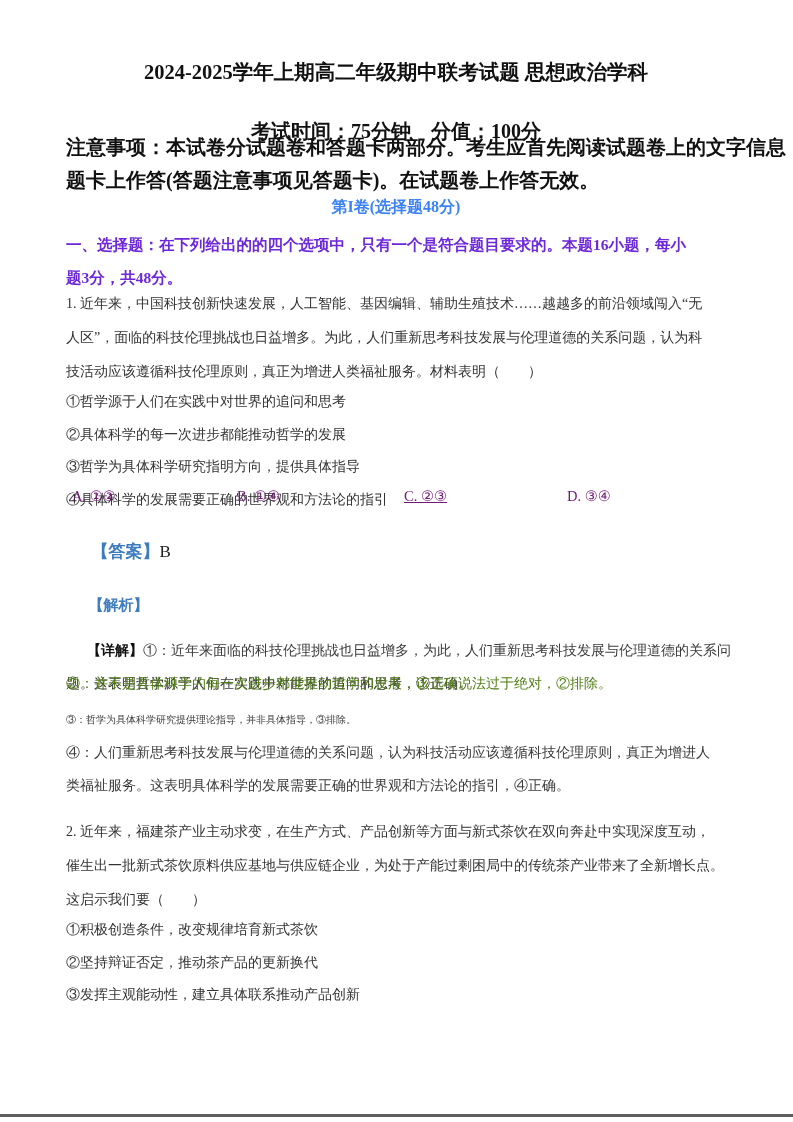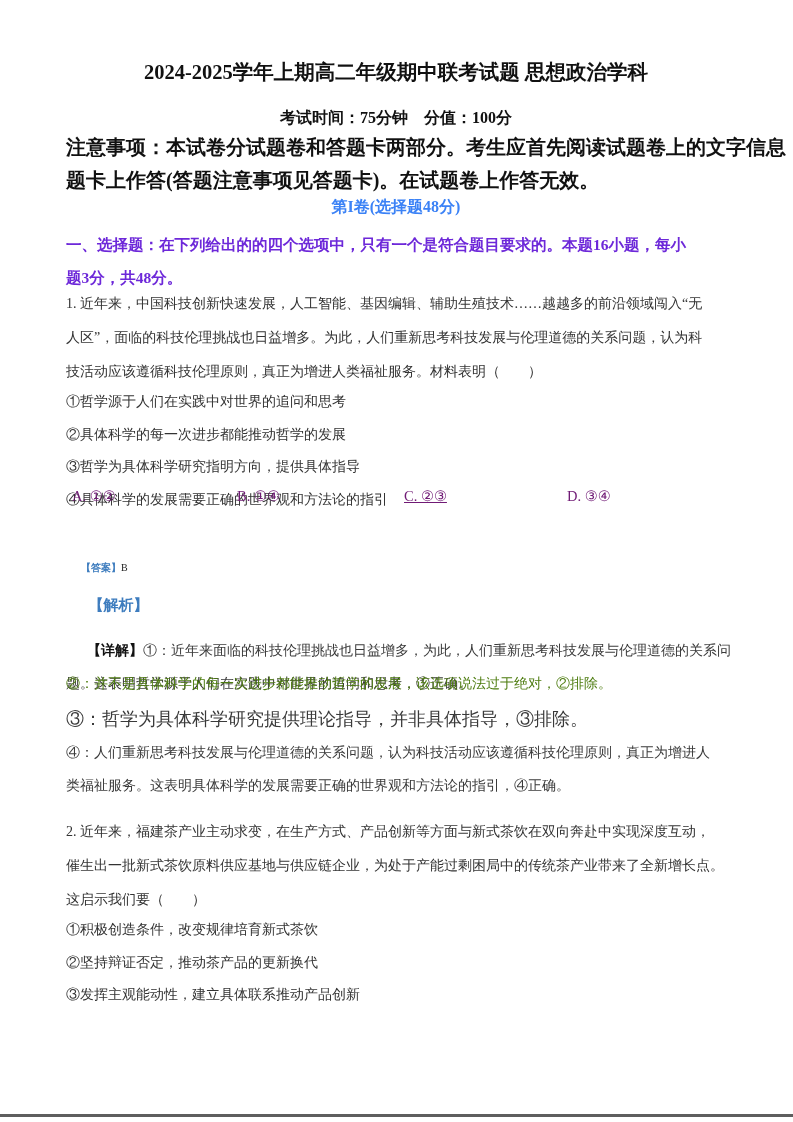--- a/index.html
+++ b/index.html
@@ -8,35 +8,35 @@
     width:793px;height:1122px;
     background:#ffffff;
     overflow:hidden;
     font-family:"Liberation Serif","DejaVu Serif",serif;
     color:#333333;
   }
   .content{position:absolute;left:66px;top:0;width:660px;height:1006px;}
   .blk{position:absolute;left:0;width:100%;white-space:pre;}
   .center{text-align:center;}
   .title{top:56px;font-size:20.5px;line-height:32px;font-weight:bold;color:#111111;}
-  .meta{top:106px;font-size:16px;line-height:24px;font-weight:bold;color:#111111;}
+  .meta{top:119px;font-size:20px;line-height:24px;font-weight:bold;color:#111111;}
   .notice{top:131px;font-size:20px;line-height:33px;font-weight:bold;color:#111111;}
   .heading{top:195px;font-size:16px;line-height:24px;font-weight:bold;color:#3b82f6;}
   .intro{top:228px;font-size:15.5px;line-height:33px;font-weight:bold;color:#6d28d9;}
   .q1stem{top:287px;font-size:14px;line-height:34px;color:#333333;}
   .q1opts{top:386px;font-size:14px;line-height:32.5px;color:#333333;}
   .choices{top:481px;font-size:14.5px;line-height:30px;color:#701a75;height:30px;}
   .choices span{position:absolute;top:0;}
   .ch-a{left:6px;}.ch-b{left:171px;}.ch-c{left:338px;text-decoration:underline;}.ch-d{left:501px;}
-  .answer{top:532px;font-size:10px;line-height:24px;color:#222222;}
+  .answer{top:516px;font-size:17px;line-height:24px;color:#222222;}
   .jiexi{top:569px;font-size:15px;line-height:24px;}
   .blue{color:#3d7cbe;font-weight:bold;}
   .detail1{top:601px;font-size:14px;line-height:33px;color:#3a3a3a;}
   .detail2{top:667px;font-size:14px;line-height:33px;color:#4d7c0f;}
-  .detail3{top:703px;font-size:18px;line-height:33px;color:#3a3a3a;}
+  .detail3{top:703px;font-size:10px;line-height:33px;color:#3a3a3a;}
   .detail4{top:736px;font-size:14px;line-height:33px;color:#3a3a3a;}
   .conclusion{top:791px;font-size:14px;line-height:33px;color:#3a3a3a;}
   .q2stem{top:815px;font-size:14px;line-height:34px;color:#333333;}
   .q2opts{top:914px;font-size:14px;line-height:32.5px;color:#333333;}
   .detail-label{font-weight:bold;color:#111111;}
   .bottom-bar{position:absolute;left:0;top:1114px;width:793px;height:3px;background:#5e5e5e;}
 </style>
 </head>
 <body>
 

